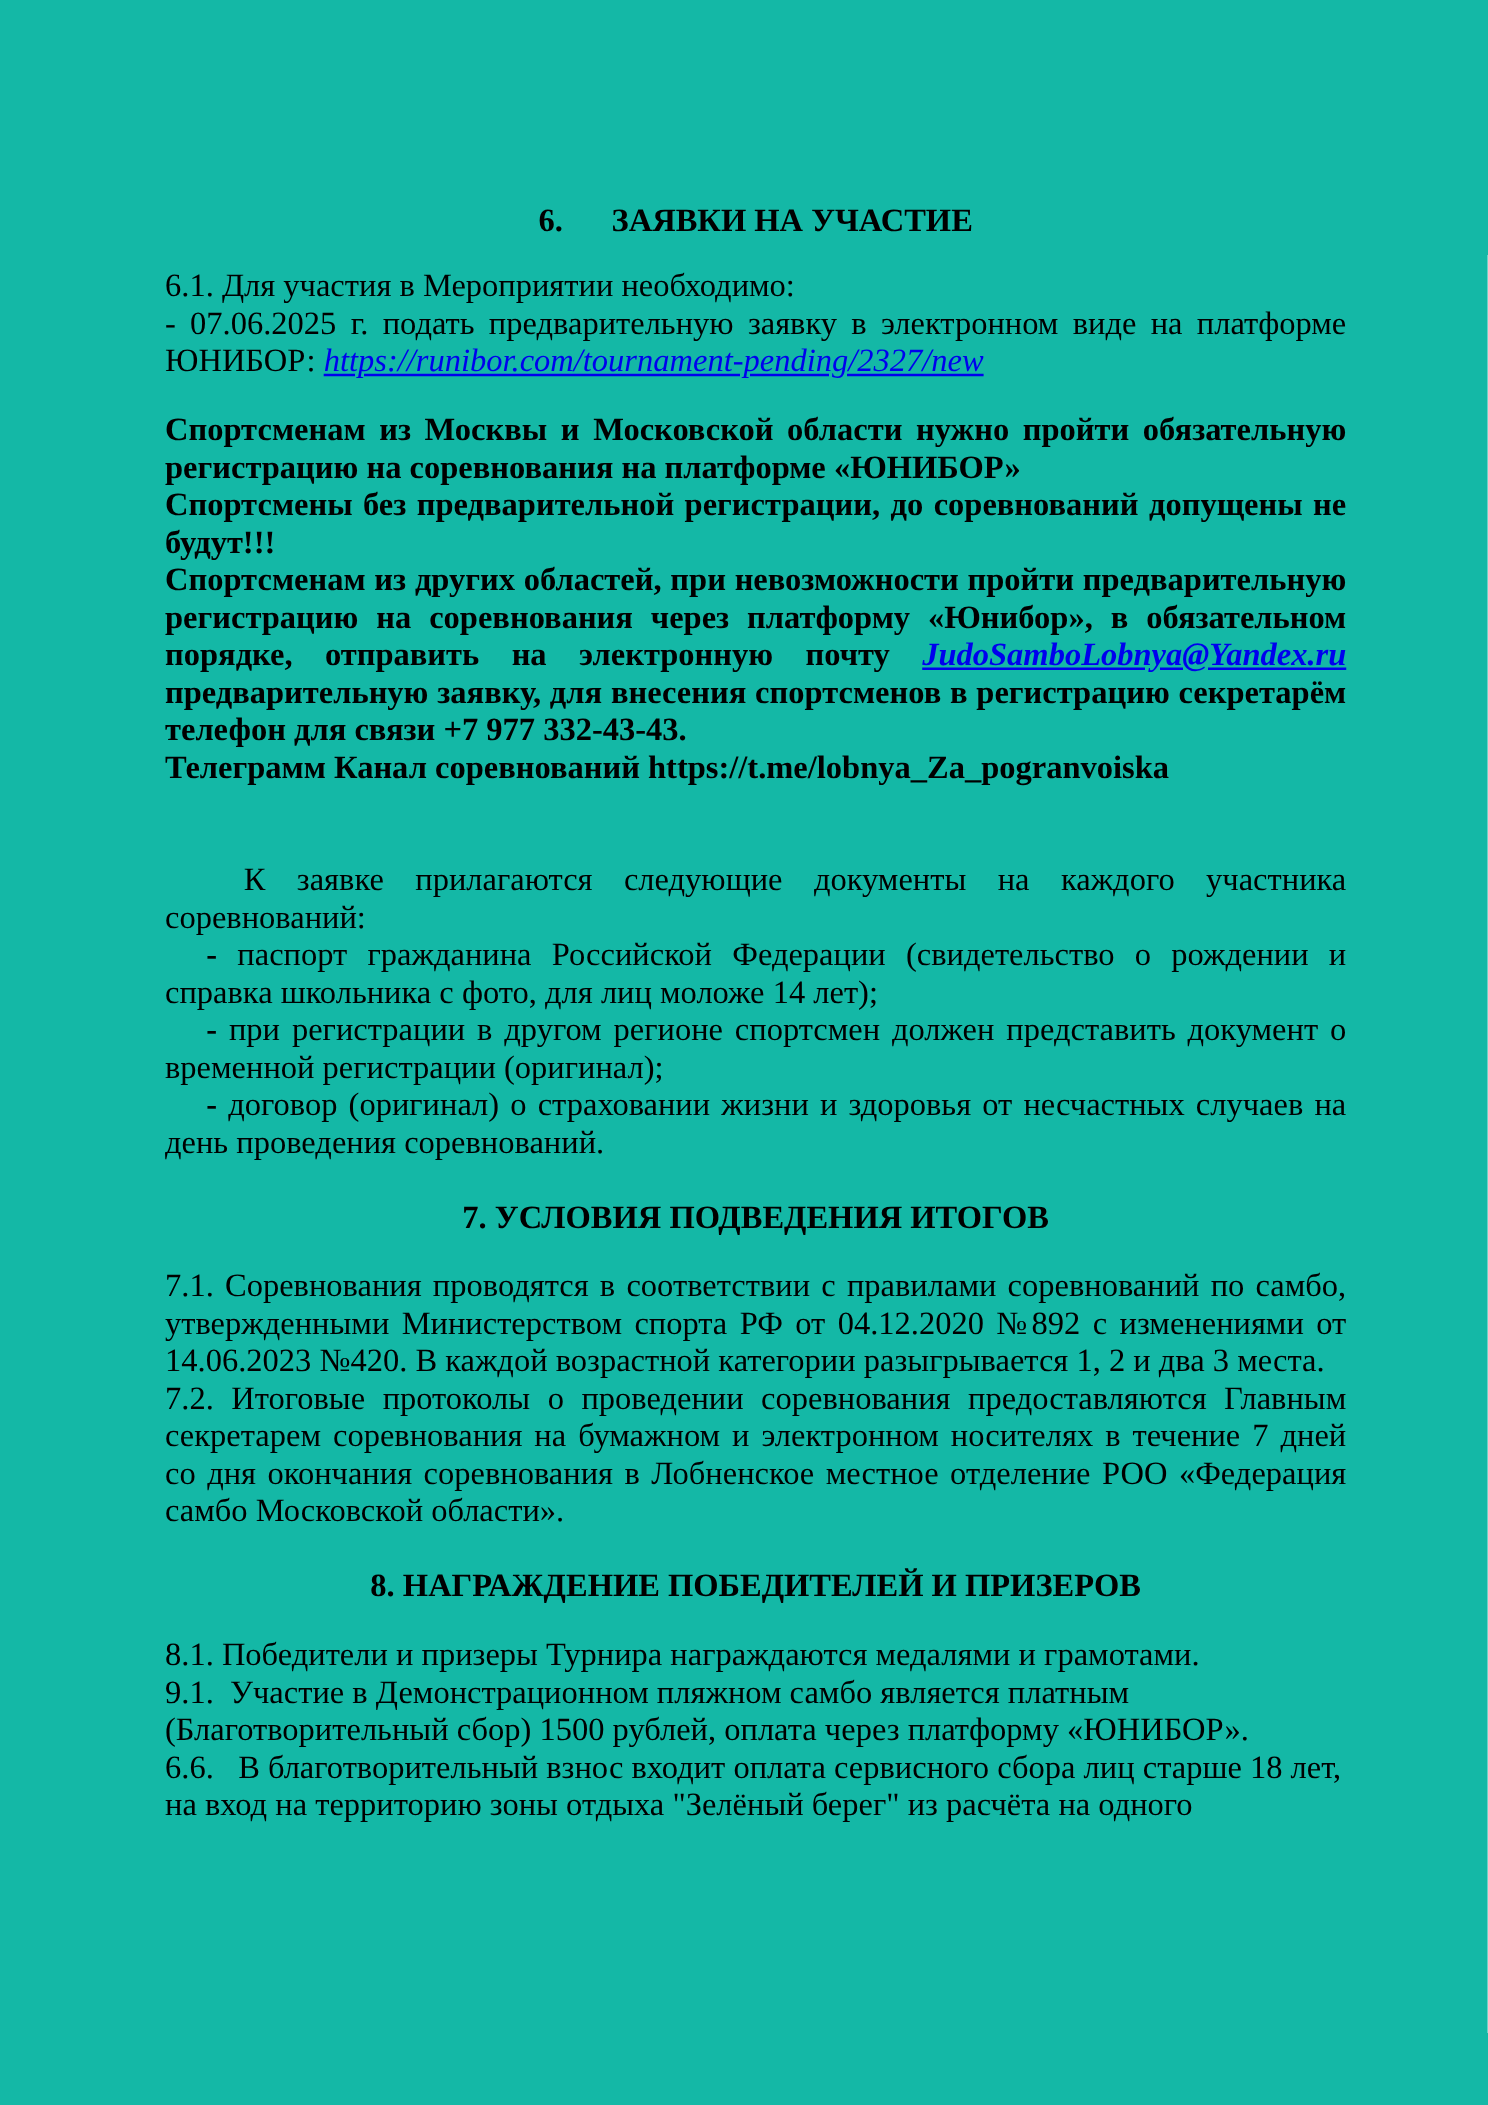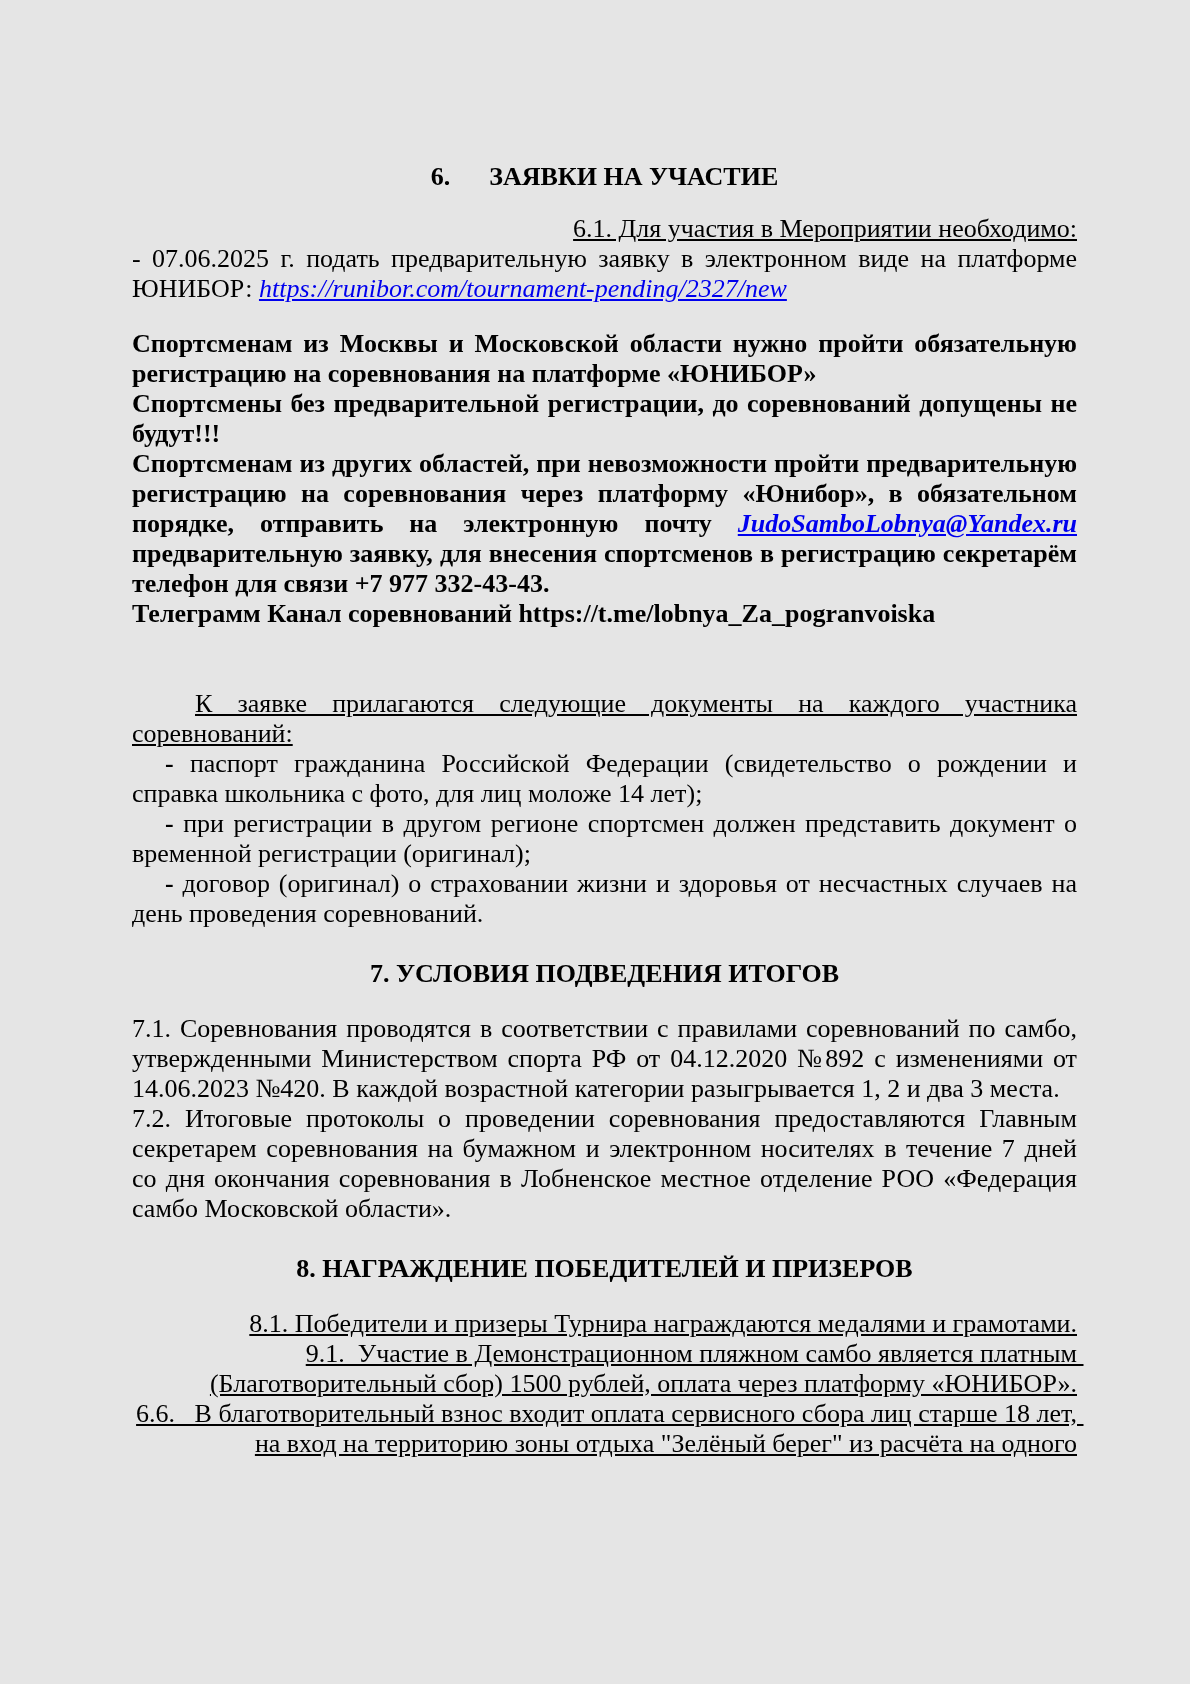--- a/index.html
+++ b/index.html
@@ -14,40 +14,40 @@
   }
   .page {
     box-sizing: border-box;
     width: 1190px;
     min-height: 1684px;
     padding: 162px 113px 120px 132px;
     font-family: "Liberation Serif", "DejaVu Serif", serif;
     font-size: 26px;
     line-height: 30px;
     color: #000000;
-    background: #e5e5e5;
+    background: #14b8a6;
   }
   p { margin: 0; }
   .h {
     font-weight: 700;
     text-align: center;
     margin: 30px 0 25px 0;
   }
   .h-first {
     font-weight: 700;
     text-align: center;
     margin: 0 0 22px 0;
     white-space: pre-wrap;
   }
   .just  { text-align: justify; }
-  .left  { text-align: right; text-decoration: underline; }
+  .left  { text-align: left; }
   .ws    { white-space: pre-wrap; }
   .bold-block { margin: 25px 0 60px 0; }
   .bold-block p { font-weight: 700; text-align: justify; }
-  .indent-lg { text-indent: 63px; text-decoration: underline; }
+  .indent-lg { text-indent: 63px; }
   .indent-sm { text-indent: 33px; }
   .b { font-weight: 700; }
   a.link {
     color: #0000ee;
     text-decoration: underline;
     cursor: pointer;
     font-style: italic;
   }
   a.link-bold { font-weight: 700; }
 </style>

